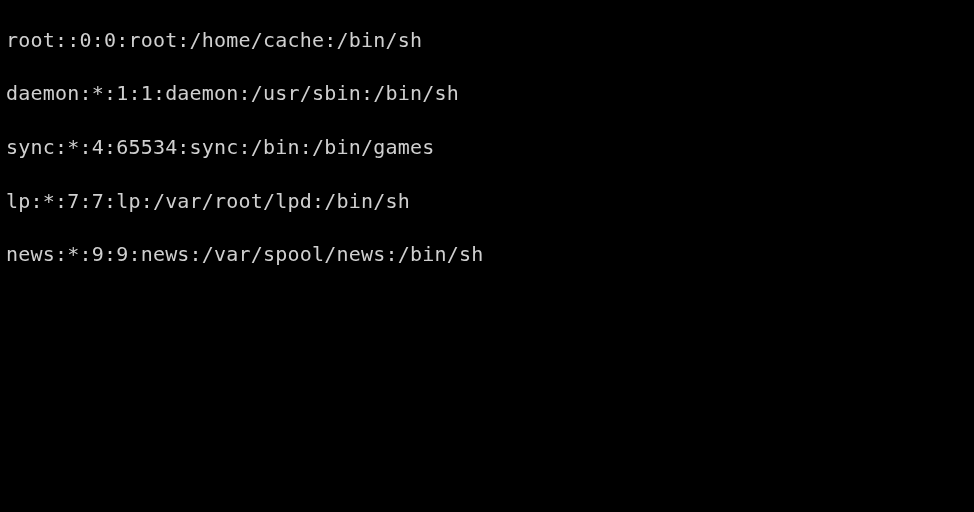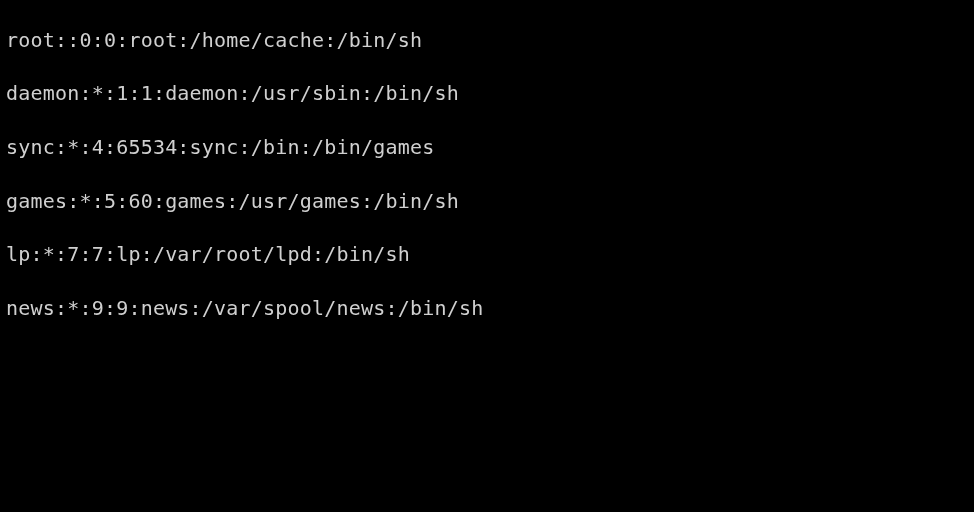--- a/index.html
+++ b/index.html
@@ -23,21 +23,20 @@
     display: block;
   }
 </style>
 </head>
 <body>
 
 <div class="terminal">
 <span class="line">root::0:0:root:/home/cache:/bin/sh</span>
 <span class="line">daemon:*:1:1:daemon:/usr/sbin:/bin/sh</span>
 <span class="line">sync:*:4:65534:sync:/bin:/bin/games</span>
-<span class="line">games:*:5:60:games:/usr/games:/bin/sh</span>
 <span class="line">lp:*:7:7:lp:/var/root/lpd:/bin/sh</span>
 <span class="line">news:*:9:9:news:/var/spool/news:/bin/sh</span>
 
 
 
 
 
 
 
 

